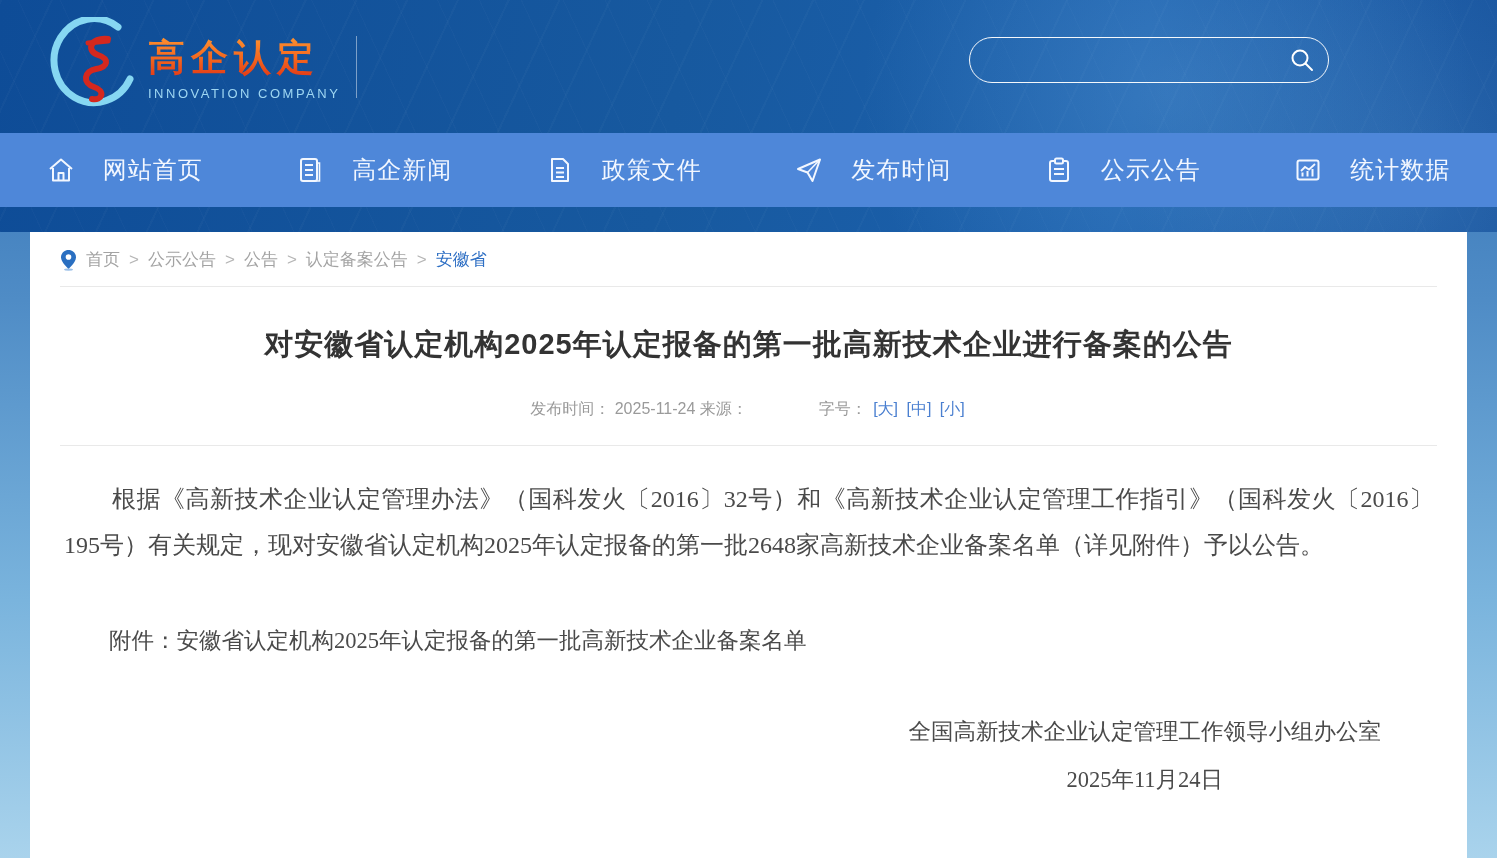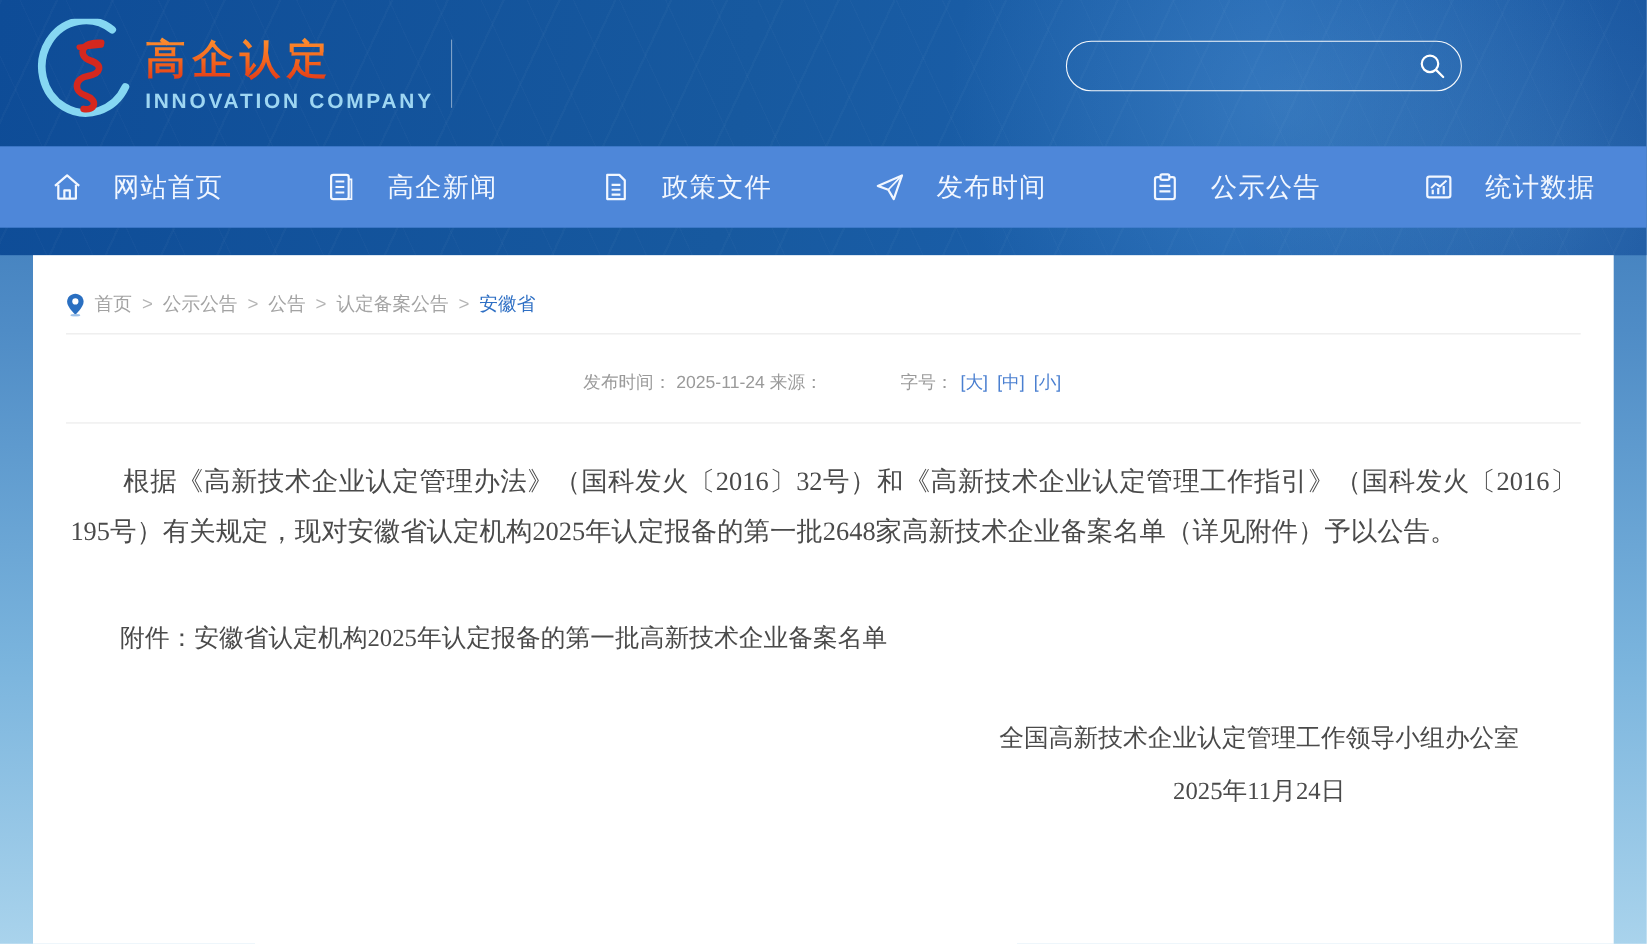--- a/index.html
+++ b/index.html
@@ -18,33 +18,33 @@
   }
   .header-texture {
     position: absolute; inset: 0;
     background:
       radial-gradient(circle at 78% 40%, rgba(120,180,230,0.28) 0%, rgba(120,180,230,0) 26%),
       radial-gradient(circle at 95% 80%, rgba(110,170,225,0.22) 0%, rgba(110,170,225,0) 20%),
       repeating-linear-gradient(115deg, rgba(255,255,255,0.025) 0 2px, rgba(255,255,255,0) 2px 46px),
       repeating-linear-gradient(65deg, rgba(255,255,255,0.02) 0 1px, rgba(255,255,255,0) 1px 38px);
     pointer-events: none;
   }
-  .header-top { position: absolute; top: 0; left: 0; width: 1356px; height: 133px; display: flex; align-items: center; }
+  .header-top { position: absolute; top: 0; left: 0; width: 1356px; height: 133px; display: flex; align-items: center; padding-left: 16px; }
 
   .logo { display: flex; align-items: center; margin-left: 34px; cursor: pointer; }
   .logo-mark { width: 92px; height: 100px; margin-right: 6px; }
   .logo-text-block { display: flex; flex-direction: column; }
   .logo-title {
     font-size: 37px; font-weight: bold; letter-spacing: 6px;
     background: linear-gradient(180deg, #ff9a33 0%, #f2621d 55%, #dd2c15 100%);
     -webkit-background-clip: text; background-clip: text;
     -webkit-text-fill-color: transparent; color: #f0591f;
     font-family: "Liberation Sans", sans-serif;
   }
-  .logo-subtitle { font-size: 19px; letter-spacing: 2.5px; color: #9ed6f2; margin-top: 3px; font-weight: bold; }
+  .logo-subtitle { font-size: 13px; letter-spacing: 2.5px; color: #9ed6f2; margin-top: 3px; font-weight: normal; }
 
   .header-divider { width: 1px; height: 62px; background: rgba(255,255,255,0.45); margin: 0 22px 0 16px; }
 
   .site-title {
     font-family: "Liberation Serif", serif;
     font-size: 48px; font-weight: bold; color: #ffffff; letter-spacing: 4px;
     text-shadow: 0 3px 4px rgba(0,0,0,0.45), 0 1px 0 rgba(255,255,255,0.35);
     white-space: nowrap;
   }
 
@@ -66,21 +66,21 @@
   }
   .nav-item { display: flex; align-items: center; gap: 28px; color: #f2f7ff; font-size: 24px; font-weight: 500; cursor: pointer; letter-spacing: 1px; }
   .nav-item svg { display: block; }
 
   
   .content-card {
     position: absolute; top: 232px; left: 30px; width: 1437px; height: 640px;
     background: #ffffff;
   }
 
-  .breadcrumb { display: flex; align-items: center; gap: 9px; padding: 33px 34px 0 30px; font-size: 17px; color: #a3a3a3; }
+  .breadcrumb { display: flex; align-items: center; gap: 9px; padding: 16px 34px 0 30px; font-size: 17px; color: #a3a3a3; }
   .breadcrumb .crumb { color: #a3a3a3; cursor: pointer; text-decoration: none; }
   .breadcrumb .crumb-sep { color: #b5b5b5; }
   .breadcrumb .crumb-current { color: #2e6fc4; cursor: pointer; }
 
   .rule { border: none; border-top: 1px solid #e9e9e9; margin: 15px 30px 0 30px; }
 
   .article-title {
     margin-top: 38px; text-align: center;
     font-size: 29px; font-weight: bold; color: #333333; letter-spacing: 1px;
   }
@@ -214,20 +214,21 @@
     <span class="crumb-sep">&gt;</span>
     <span class="crumb">公告</span>
     <span class="crumb-sep">&gt;</span>
     <span class="crumb">认定备案公告</span>
     <span class="crumb-sep">&gt;</span>
     <span class="crumb-current">安徽省</span>
   </div>
 
   <hr class="rule">
 
+  <h2 class="article-title">对安徽省认定机构2025年认定报备的第一批高新技术企业进行备案的公告</h2>
 
   <div class="article-meta">
     <span>发布时间：</span>
     <span>2025-11-24</span>
     <span>来源：</span>
     <span></span>
     <span class="meta-gap"></span>
     <span>字号：</span>
     <span class="size-link">[大]</span>
     <span class="size-link">[中]</span>

